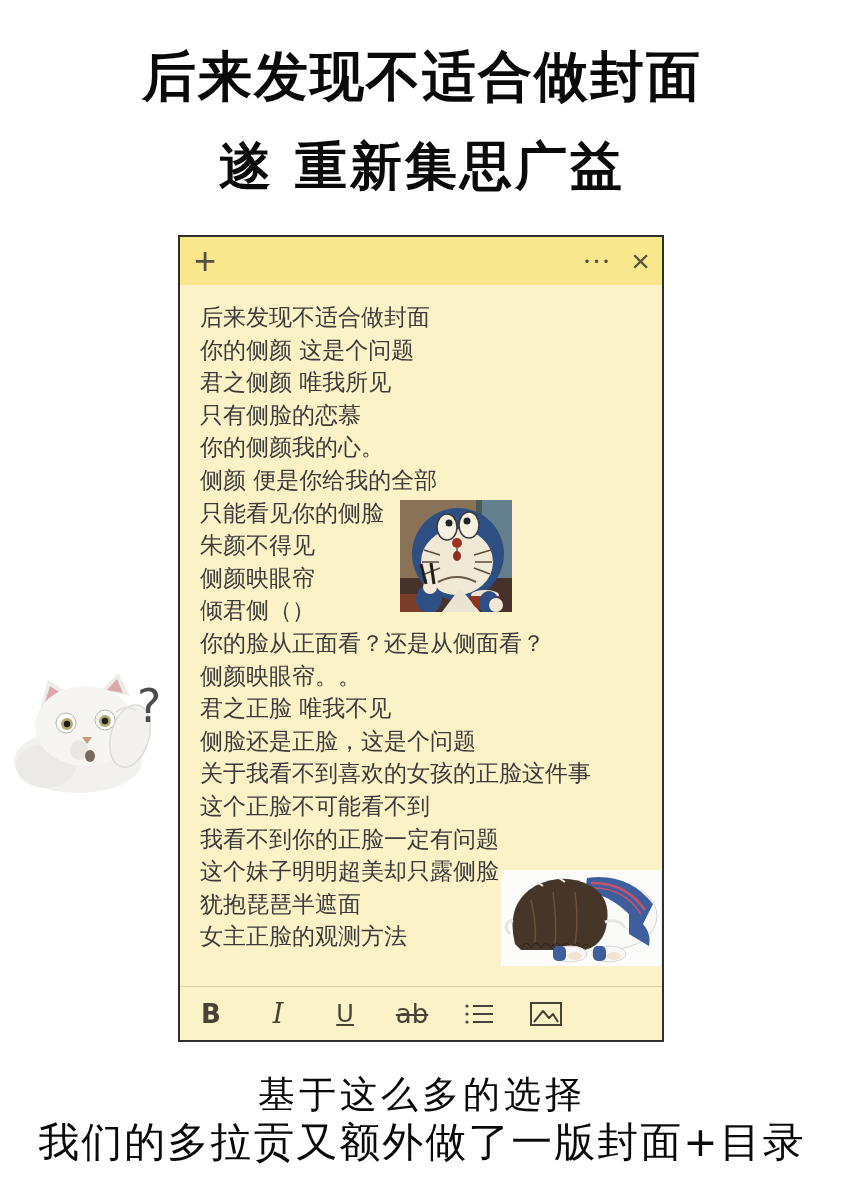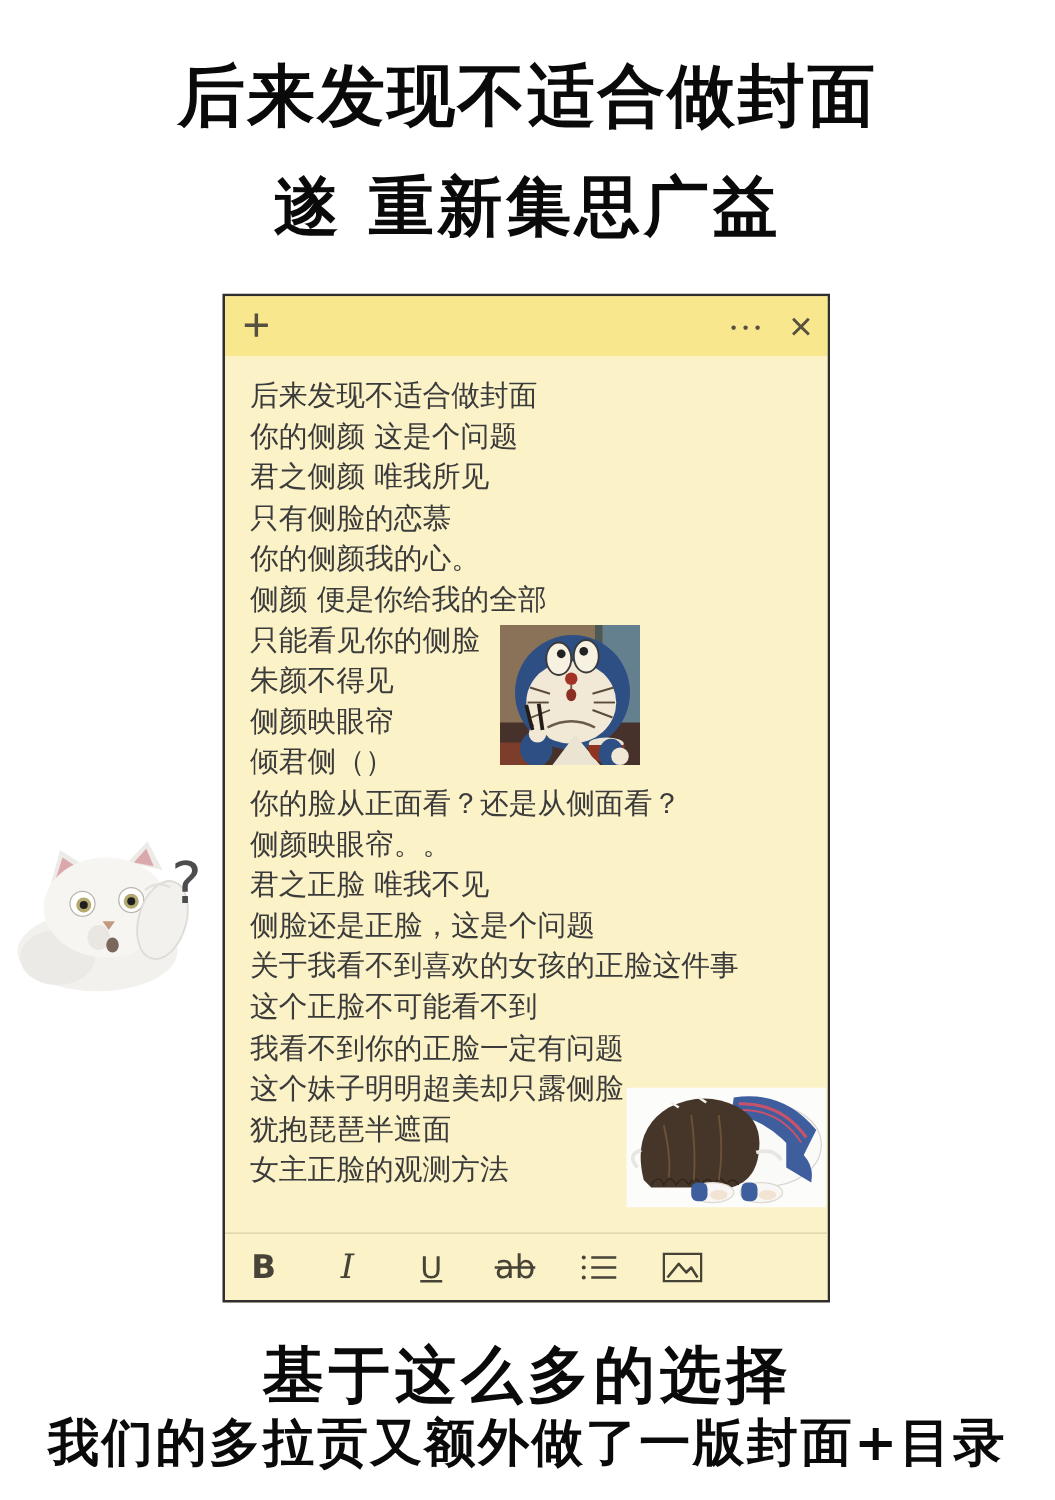--- a/index.html
+++ b/index.html
@@ -10,22 +10,22 @@
     overflow: hidden;
     font-family: "DejaVu Sans", sans-serif;
   }
 
   
   .caption { position: absolute; left: 0; width: 844px; text-align: center; color: #0a0a0a; }
   .caption-top { top: 50px; }
   .caption-top .cap-line1 { font-size: 54px; font-weight: bold; letter-spacing: 2px; line-height: 1.0; }
   .caption-top .cap-line2 { font-size: 52px; font-weight: bold; letter-spacing: 3px; line-height: 1.0; margin-top: 36px; }
   .caption-bottom { top: 1076px; }
-  .caption-bottom .cap-line1 { font-size: 49px; font-weight: bold; letter-spacing: 4px; line-height: 1.0; }
-  .caption-bottom .cap-line2 { font-size: 41px; font-weight: bold; letter-spacing: 2px; line-height: 1.0; margin-top: 9px; }
+  .caption-bottom .cap-line1 { font-size: 37px; font-weight: normal; letter-spacing: 4px; line-height: 1.0; }
+  .caption-bottom .cap-line2 { font-size: 41px; font-weight: normal; letter-spacing: 2px; line-height: 1.0; margin-top: 9px; }
 
   
   .note {
     position: absolute; left: 178px; top: 235px;
     width: 486px; height: 807px;
     box-sizing: border-box;
     border: 2px solid #2f2f2f;
     background: #fbf2c8;
   }
   .note-header {

